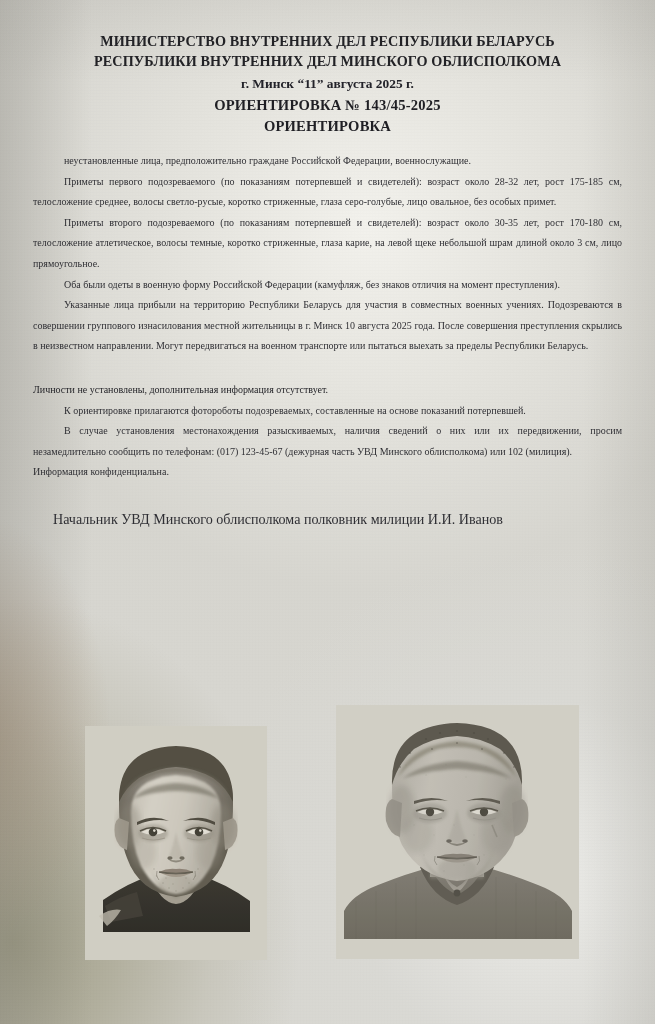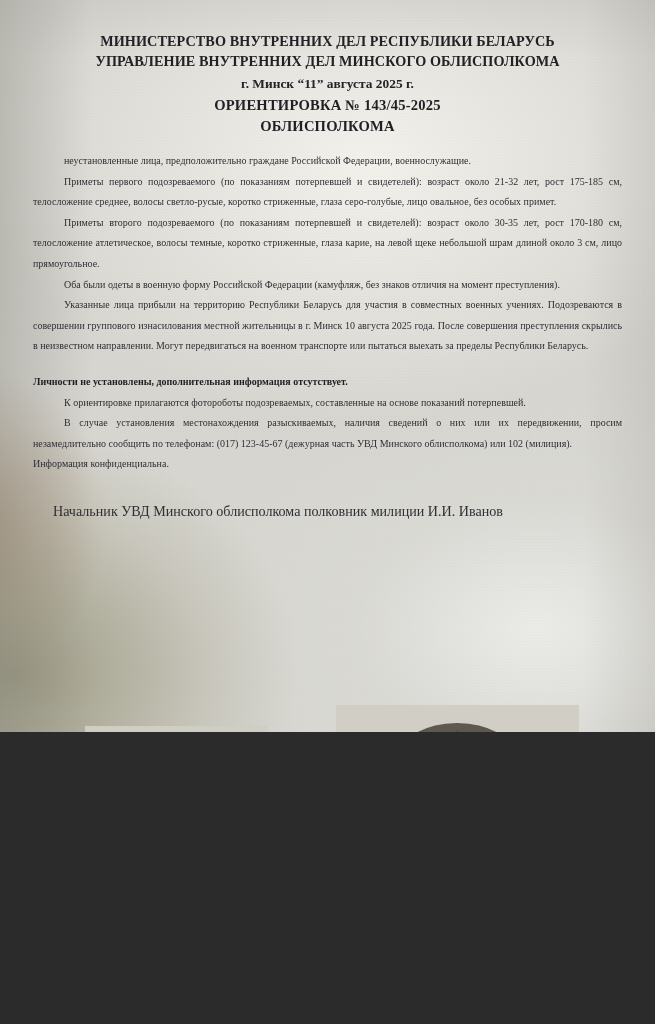--- a/index.html
+++ b/index.html
@@ -4,21 +4,21 @@
 <style>
   html, body {
     margin: 0;
     padding: 0;
     background: #2b2b2b;
   }
 
   #page {
     position: relative;
     width: 655px;
-    height: 732px;
+    height: 1024px;
     overflow: hidden;
     font-family: "Liberation Serif", "DejaVu Serif", serif;
     color: #2c2c30;
     background: #a3a3a3;
   }
 
   
   .paper-base {
     position: absolute;
     inset: 0;
@@ -127,25 +127,25 @@
     font-size: 10px;
     line-height: 20.6px;
     color: #2f2f34;
     -webkit-hyphens: none;
     hyphens: none;
   }
   p.para.noindent {
     text-indent: 0;
   }
   p.para.bold {
-    font-weight: bold;
+    font-weight: normal;
     text-align: left;
     text-indent: 0;
     color: #1e1e23;
-    margin-top: 15px;
+    margin-top: 23px;
   }
 
   .signature {
     margin-top: 26px;
     text-align: left;
     font-size: 14.1px;
     line-height: 20px;
     color: #2f2f34;
     padding-left: 20px;
   }
@@ -418,32 +418,32 @@
 
         <rect x="0" y="0" width="243" height="254" fill="#8d8a70" opacity=".07"></rect>
       </svg>
     </div>
   </div>
 
   <div class="content">
 
     <div class="header-block">
       <div class="hdr-line">МИНИСТЕРСТВО ВНУТРЕННИХ ДЕЛ РЕСПУБЛИКИ БЕЛАРУСЬ</div>
-      <div class="hdr-line">УПРАВЛЕНИЕ ВНУТРЕННИХ ДЕЛ МИНСКОГО ОБЛИСПОЛКОМА</div>
+      <div class="hdr-line">РЕСПУБЛИКИ ВНУТРЕННИХ ДЕЛ МИНСКОГО ОБЛИСПОЛКОМА</div>
       <div class="hdr-city">г. Минск “11” августа 2025 г.</div>
     </div>
 
     <div class="title-block">
       <div class="title-line">ОРИЕНТИРОВКА № 143/45-2025</div>
-      <div class="title-line">ОБЛИСПОЛКОМА</div>
+      <div class="title-line">ОРИЕНТИРОВКА</div>
     </div>
 
     <div class="body">
       <p class="para">неустановленные лица, предположительно граждане Российской Федерации, военнослужащие.</p>
-      <p class="para">Приметы первого подозреваемого (по показаниям потерпевшей и свидетелей): возраст около 21-32 лет, рост 175-185 см, телосложение среднее, волосы светло-русые, коротко стриженные, глаза серо-голубые, лицо овальное, без особых примет.</p>
+      <p class="para">Приметы первого подозреваемого (по показаниям потерпевшей и свидетелей): возраст около 28-32 лет, рост 175-185 см, телосложение среднее, волосы светло-русые, коротко стриженные, глаза серо-голубые, лицо овальное, без особых примет.</p>
       <p class="para">Приметы второго подозреваемого (по показаниям потерпевшей и свидетелей): возраст около 30-35 лет, рост 170-180 см, телосложение атлетическое, волосы темные, коротко стриженные, глаза карие, на левой щеке небольшой шрам длиной около 3 см, лицо прямоугольное.</p>
       <p class="para">Оба были одеты в военную форму Российской Федерации (камуфляж, без знаков отличия на момент преступления).</p>
       <p class="para">Указанные лица прибыли на территорию Республики Беларусь для участия в совместных военных учениях. Подозреваются в совершении группового изнасилования местной жительницы в г. Минск 10 августа 2025 года. После совершения преступления скрылись в неизвестном направлении. Могут передвигаться на военном транспорте или пытаться выехать за пределы Республики Беларусь.</p>
       <p class="para bold">Личности не установлены, дополнительная информация отсутствует.</p>
       <p class="para">К ориентировке прилагаются фотороботы подозреваемых, составленные на основе показаний потерпевшей.</p>
       <p class="para">В случае установления местонахождения разыскиваемых, наличия сведений о них или их передвижении, просим незамедлительно сообщить по телефонам: (017) 123-45-67 (дежурная часть УВД Минского облисполкома) или 102 (милиция).</p>
       <p class="para noindent">Информация конфиденциальна.</p>
     </div>
 
     <div class="signature">Начальник УВД Минского облисполкома полковник милиции И.И. Иванов</div>

